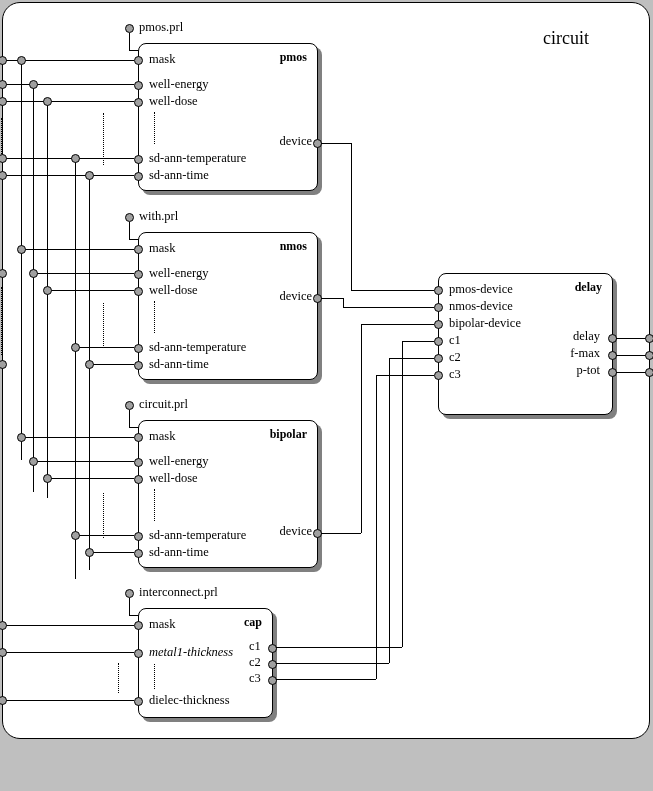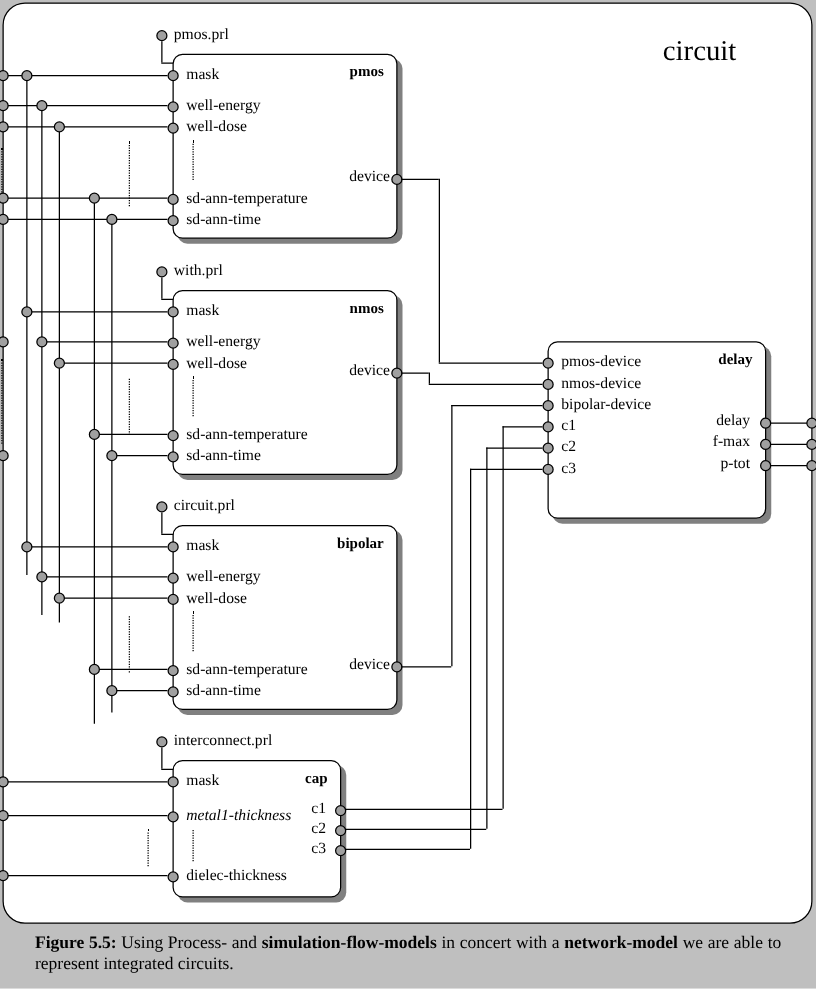--- a/index.html
+++ b/index.html
@@ -69,21 +69,21 @@
   .vline { width: 1px; }
   
   .hdots { position: absolute; height: 1px; border-top: 1.5px dotted #000; }
   .vdots { position: absolute; width: 1px;  border-left: 1.5px dotted #000; }
 
   
   #circuit-title {
     position: absolute;
     right: 60px;
     top: 25px;
-    font-size: 23px;
+    font-size: 18px;
     font-family: "Times New Roman", serif;
   }
   #caption {
     position: absolute;
     left: 0;
     right: 0;
     top: 743px;
     padding: 4px 28px 6px 28px;
     font-size: 14px;
     text-align: justify;
@@ -319,18 +319,14 @@
     <div class="port" style="left:40px; top:471px;"></div>
     <div class="port" style="left:68px; top:528px;"></div>
     <div class="port" style="left:82px; top:545px;"></div>
 
     <div class="edge-port" style="left:642px; top:331px;"></div>
     <div class="edge-port" style="left:642px; top:348px;"></div>
     <div class="edge-port" style="left:642px; top:365px;"></div>
 
   </div>
 
-  <div id="caption">
-    <span class="fig">Figure 5.5:</span>
-    <span>Using Process- and </span><span class="kw">simulation-flow-models</span><span> in concert with a </span><span class="kw">network-model</span><span> we are able to represent integrated circuits.</span>
-  </div>
 
 </div>
 
 </body></html>

